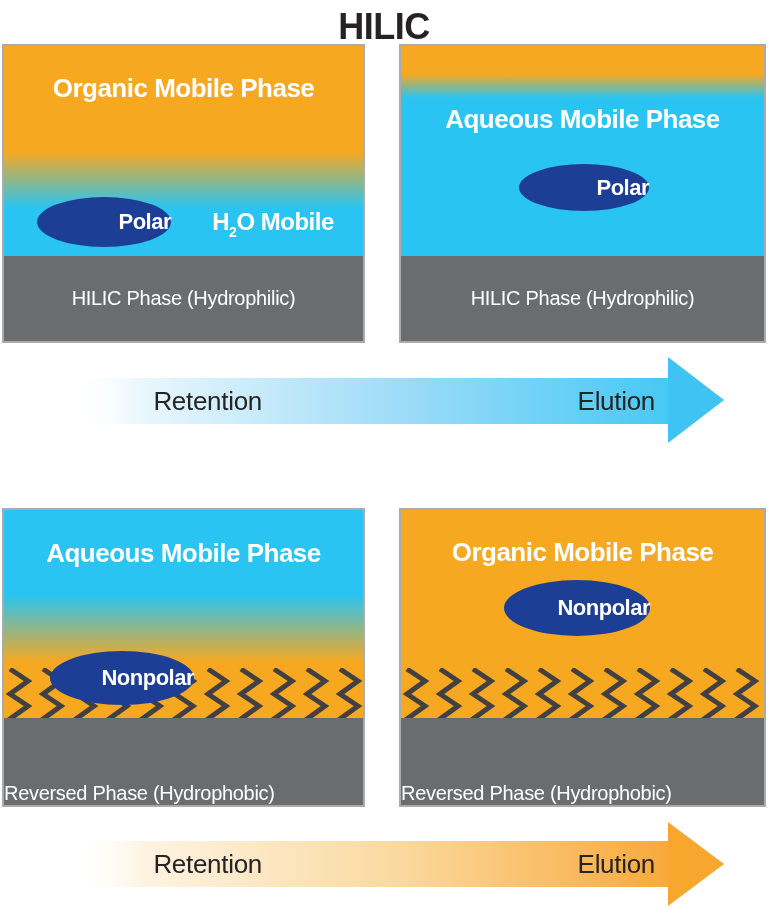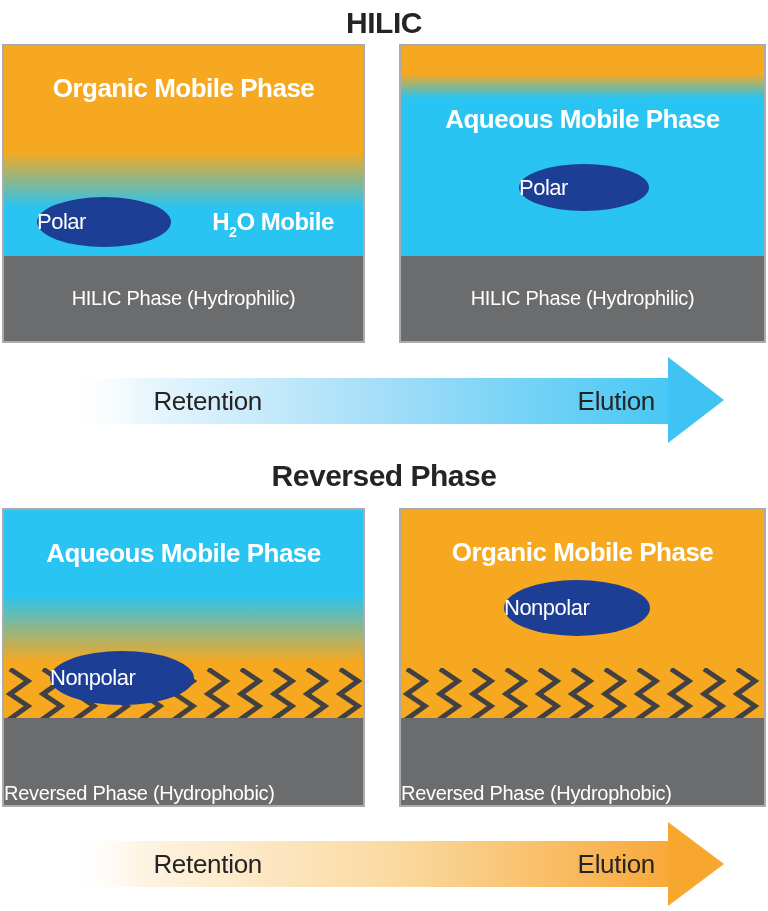--- a/index.html
+++ b/index.html
@@ -7,35 +7,35 @@
     --chain:#414042; --arrow-blue:#47C8F4; --arrow-blue-head:#3EC3F2;
     --arrow-orange:#F8A93B; --arrow-orange-head:#F7A62E;
     --text-dark:#262324; --panel-border:#A9ABAD; --white:#FFFFFF;
   }
   *{margin:0;padding:0;box-sizing:border-box;}
   html,body{background:#fff;}
   body{font-family:"Liberation Sans", sans-serif;}
   .canvas{position:relative;width:768px;height:911px;background:#fff;overflow:hidden;}
 
   .title{position:absolute;left:0;width:768px;text-align:center;
-    font-size:30px;font-weight:bold;color:var(--text-dark);letter-spacing:-0.5px;}
+    font-size:36px;font-weight:bold;color:var(--text-dark);letter-spacing:-0.5px;}
 
   .panel{position:absolute;border:2px solid var(--panel-border);background:#0f172a;}
   .mobile{position:relative;width:100%;overflow:visible;}
   .grad-a{background:linear-gradient(180deg,var(--orange) 0px,var(--orange) 106px,var(--cyan) 162px,var(--cyan) 100%);}
   .grad-b{background:linear-gradient(180deg,var(--orange) 0px,var(--orange) 28px,var(--cyan) 52px,var(--cyan) 100%);}
   .grad-c{background:linear-gradient(180deg,var(--cyan) 0px,var(--cyan) 85px,var(--orange) 152px,var(--orange) 100%);}
   .grad-d{background:var(--orange);}
 
   .mp-label{position:absolute;left:0;width:100%;text-align:center;
     color:#fff;font-size:26px;font-weight:bold;letter-spacing:-0.5px;line-height:32px;}
 
   .ellipse{position:absolute;border-radius:50%;background:var(--navy);
-    display:flex;align-items:center;justify-content:flex-start;
-    color:#fff;font-size:22px;font-weight:normal;letter-spacing:-0.5px;}
+    display:flex;align-items:center;justify-content:flex-end;
+    color:#fff;font-size:22px;font-weight:bold;letter-spacing:-0.5px;}
 
   .h2o{position:absolute;display:flex;align-items:center;justify-content:center;
     color:#fff;font-size:24px;font-weight:bold;letter-spacing:-0.5px;}
   .h2o .sub{font-size:14px;align-self:flex-end;padding-bottom:2px;}
 
   .stationary{position:absolute;left:0;right:0;bottom:0;background:var(--gray);
     display:flex;align-items:center;justify-content:center;}
   .st-label{color:#fff;font-size:20px;letter-spacing:-0.3px;}
   .st-label.bottom-anchored{position:absolute;left:0;right:0;bottom:0;text-align:left;}
 
@@ -97,21 +97,20 @@
         <stop offset="0.55" stop-color="#9FDCF8"></stop>
         <stop offset="1" style="stop-color:var(--arrow-blue)"></stop>
       </linearGradient>
     </defs>
     <rect x="10" y="21" width="600" height="46" fill="url(#gradBlue)"></rect>
     <polygon points="610,0 666,43 610,86" style="fill:var(--arrow-blue-head)"></polygon>
   </svg>
   <div class="arrow-label" style="left:102px;top:385px;width:160px">Retention</div>
   <div class="arrow-label" style="left:515px;top:385px;width:140px">Elution</div>
 
-  <div class="title" style="top:459px">Reversed Phase</div>
 
   <section class="panel" style="left:2px;top:508px;width:363px;height:299px">
     <div class="mobile grad-c" style="height:208px">
       <div class="mp-label" style="top:27px">Aqueous Mobile Phase</div>
     </div>
     <svg class="chains" style="top:158px" width="359" height="102" viewBox="0 0 359 102">
       <rect width="359" height="102" fill="url(#zigzag)"></rect>
     </svg>
     <div class="ellipse" style="left:46px;top:141px;width:144px;height:54px;z-index:2">
       <span>Nonpolar</span>

